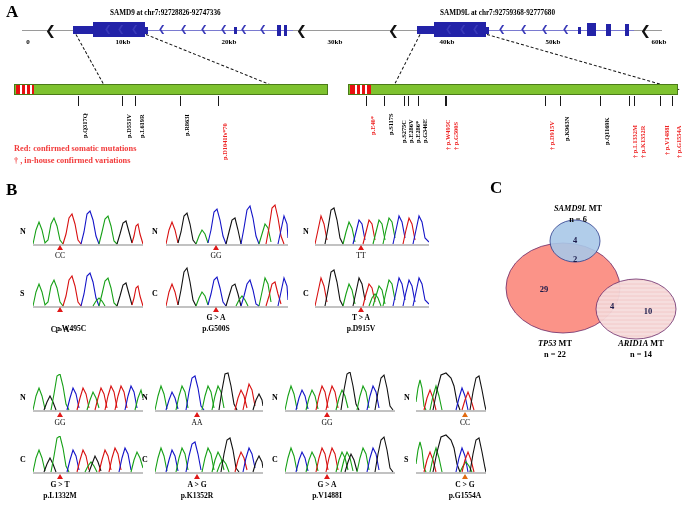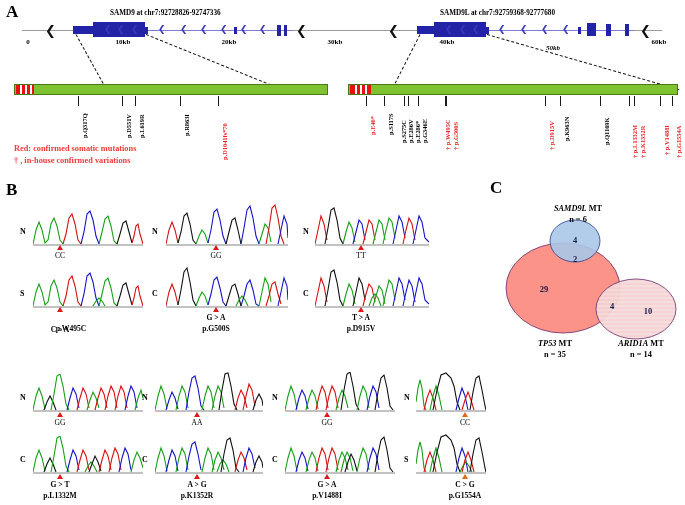--- a/index.html
+++ b/index.html
@@ -89,21 +89,21 @@
   <div class="exon" style="left:587px;top:23px;width:9px;height:13px;"></div>
   <div class="exon" style="left:606px;top:24px;width:5px;height:12px;"></div>
   <div class="exon" style="left:625px;top:24px;width:4px;height:12px;"></div>
   <div class="big-chev" style="left:640px;top:24px;">❮</div>
 
   <div class="kb-label" style="left:18px;top:38px;width:20px;">0</div>
   <div class="kb-label" style="left:110px;top:38px;width:26px;">10kb</div>
   <div class="kb-label" style="left:216px;top:38px;width:26px;">20kb</div>
   <div class="kb-label" style="left:322px;top:38px;width:26px;">30kb</div>
   <div class="kb-label" style="left:434px;top:38px;width:26px;">40kb</div>
-  <div class="kb-label" style="left:540px;top:44px;width:26px;font-style:italic;">50kb</div>
+  <div class="kb-label" style="left:540px;top:38px;width:26px;">50kb</div>
   <div class="kb-label" style="left:646px;top:38px;width:26px;">60kb</div>
 
   <div class="dash" style="left:76px;top:34px;width:56px;transform:rotate(61deg);"></div>
   <div class="dash" style="left:146px;top:34px;width:140px;transform:rotate(22deg);"></div>
 
   <div class="dash" style="left:420px;top:34px;width:60px;transform:rotate(117deg);"></div>
   <div class="dash" style="left:487px;top:34px;width:200px;transform:rotate(16deg);"></div>
 
   <div class="prot-bar" style="left:14px;top:84px;width:314px;"></div>
   <div class="prot-red" style="left:16px;top:85px;width:18px;"></div>
@@ -455,19 +455,19 @@
   <div class="venn-num" style="left:56px;top:106px;width:20px;">29</div>
   <div class="venn-num" style="left:125px;top:123px;width:18px;">4</div>
   <div class="venn-num" style="left:160px;top:128px;width:20px;">10</div>
 
   <div class="venn-lbl" style="left:55px;top:25px;width:90px;">
     <span style="font-style:italic;">SAMD9L</span><span> MT</span><br>
     <span>n = 6</span>
   </div>
   <div class="venn-lbl" style="left:32px;top:160px;width:90px;">
     <span style="font-style:italic;">TP53</span><span> MT</span><br>
-    <span>n = 35</span>
+    <span>n = 22</span>
   </div>
   <div class="venn-lbl" style="left:118px;top:160px;width:90px;">
     <span style="font-style:italic;">ARID1A</span><span> MT</span><br>
     <span>n = 14</span>
   </div>
 </div>
 
 </body></html>

